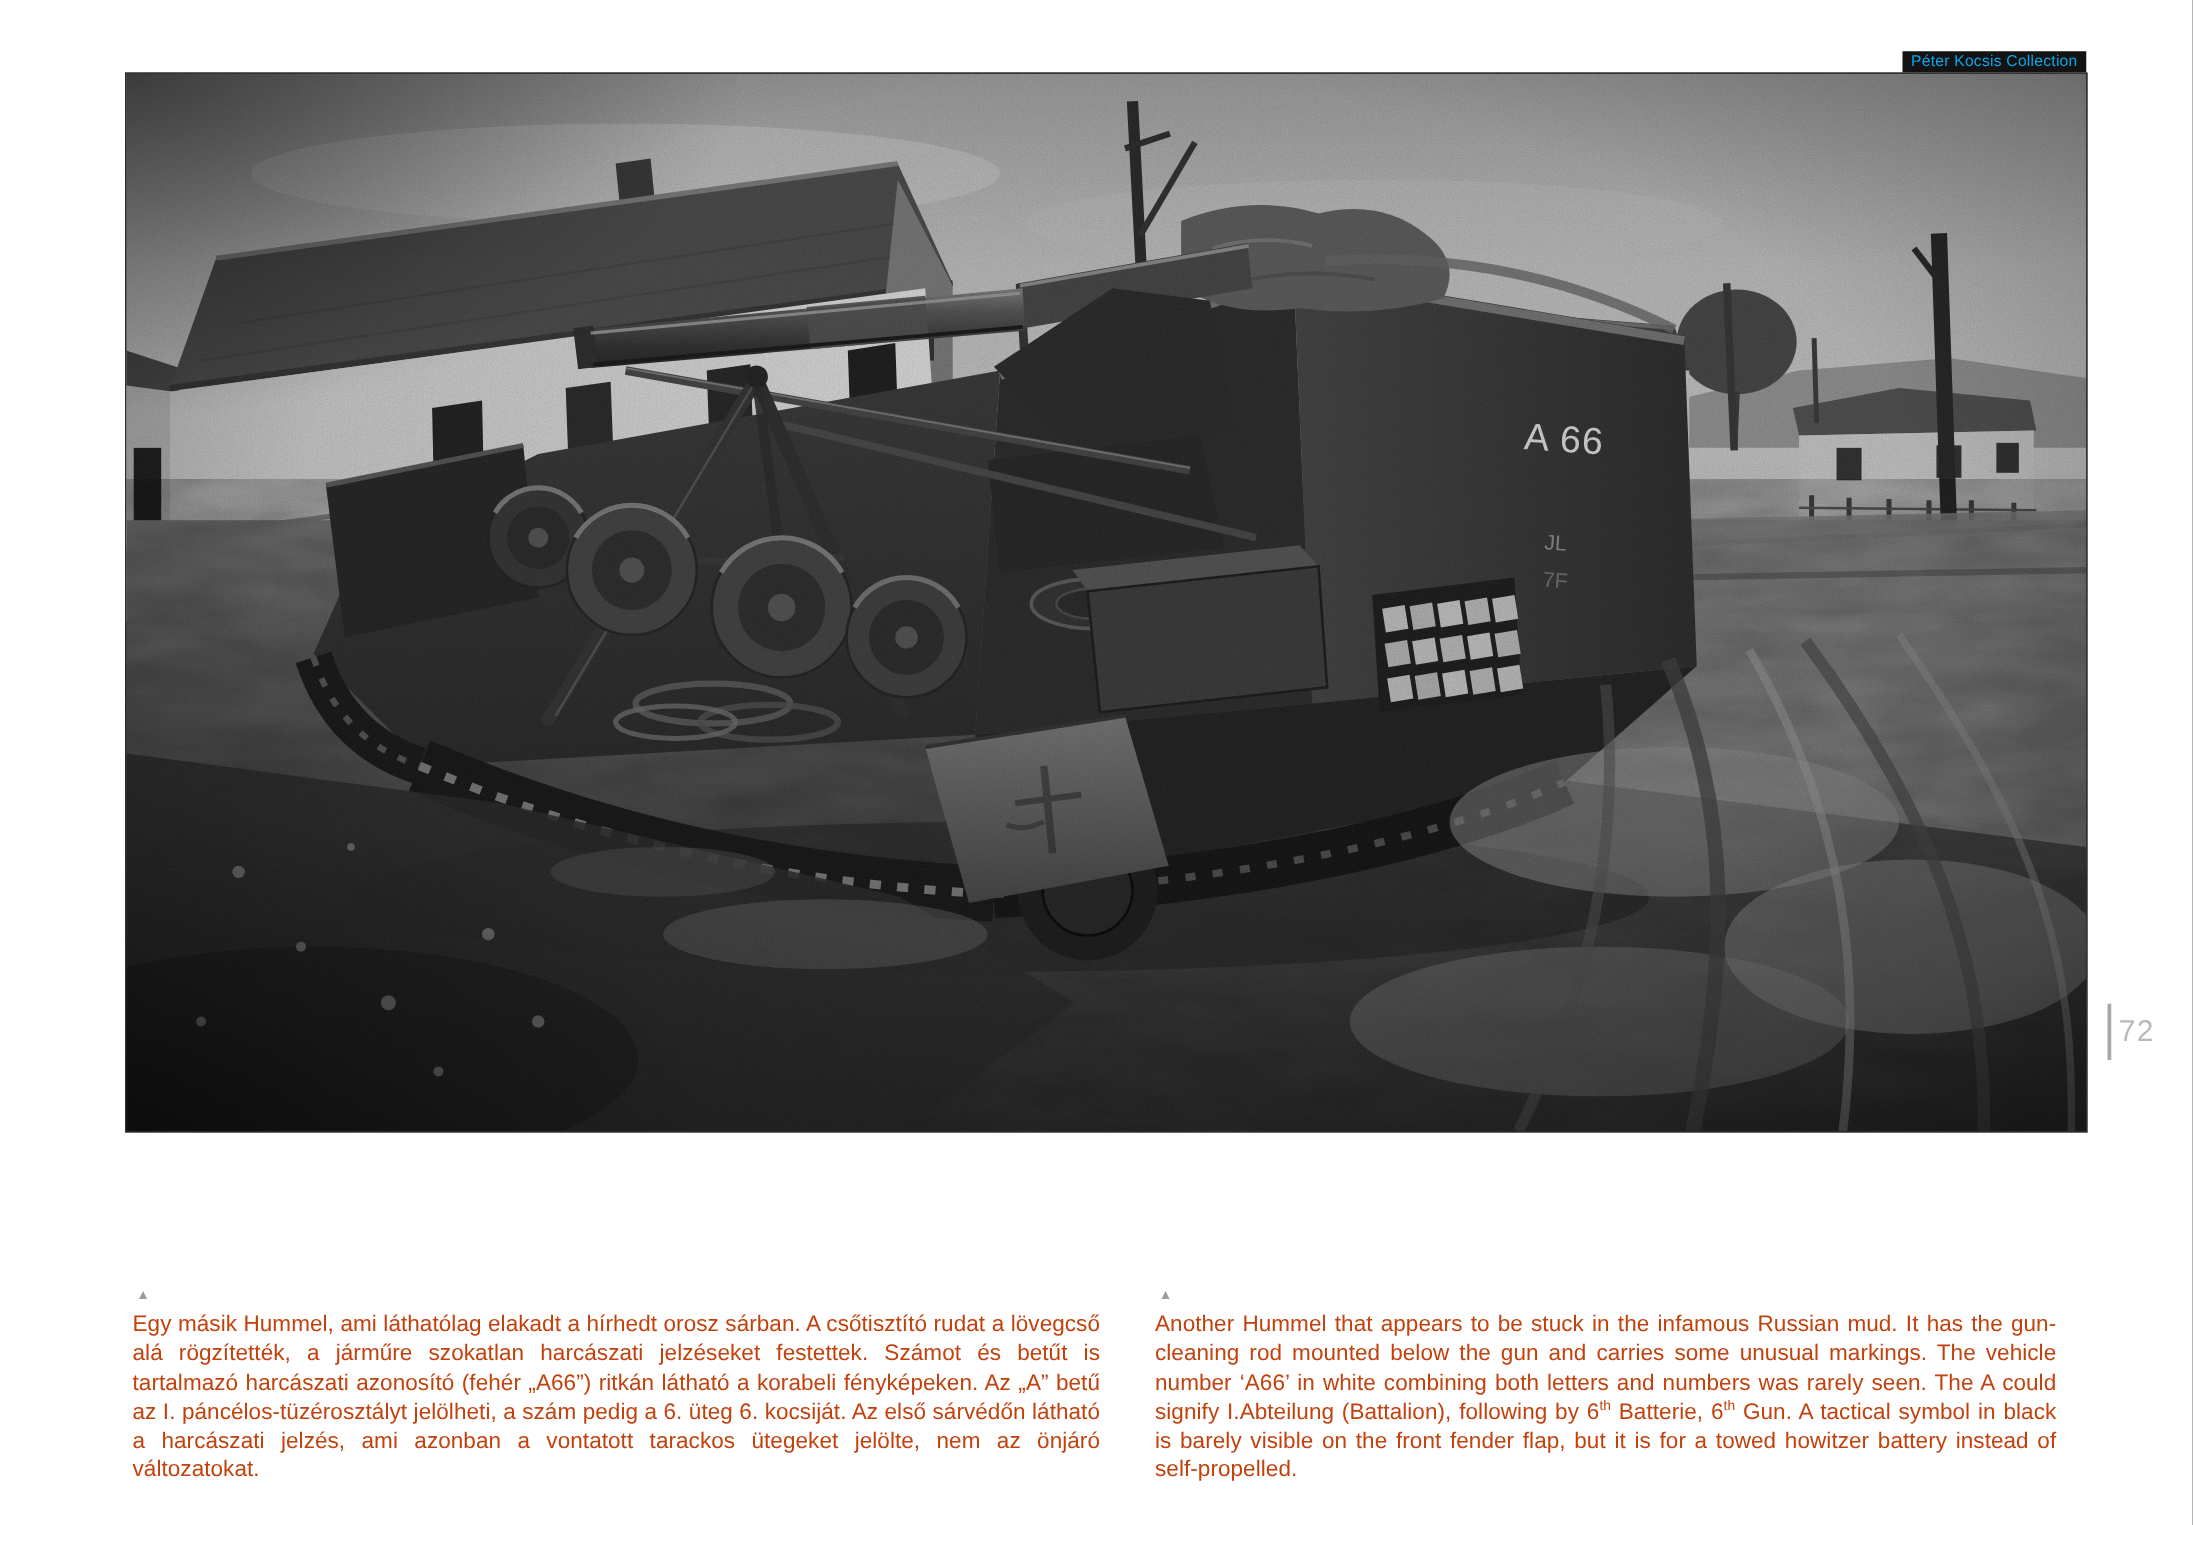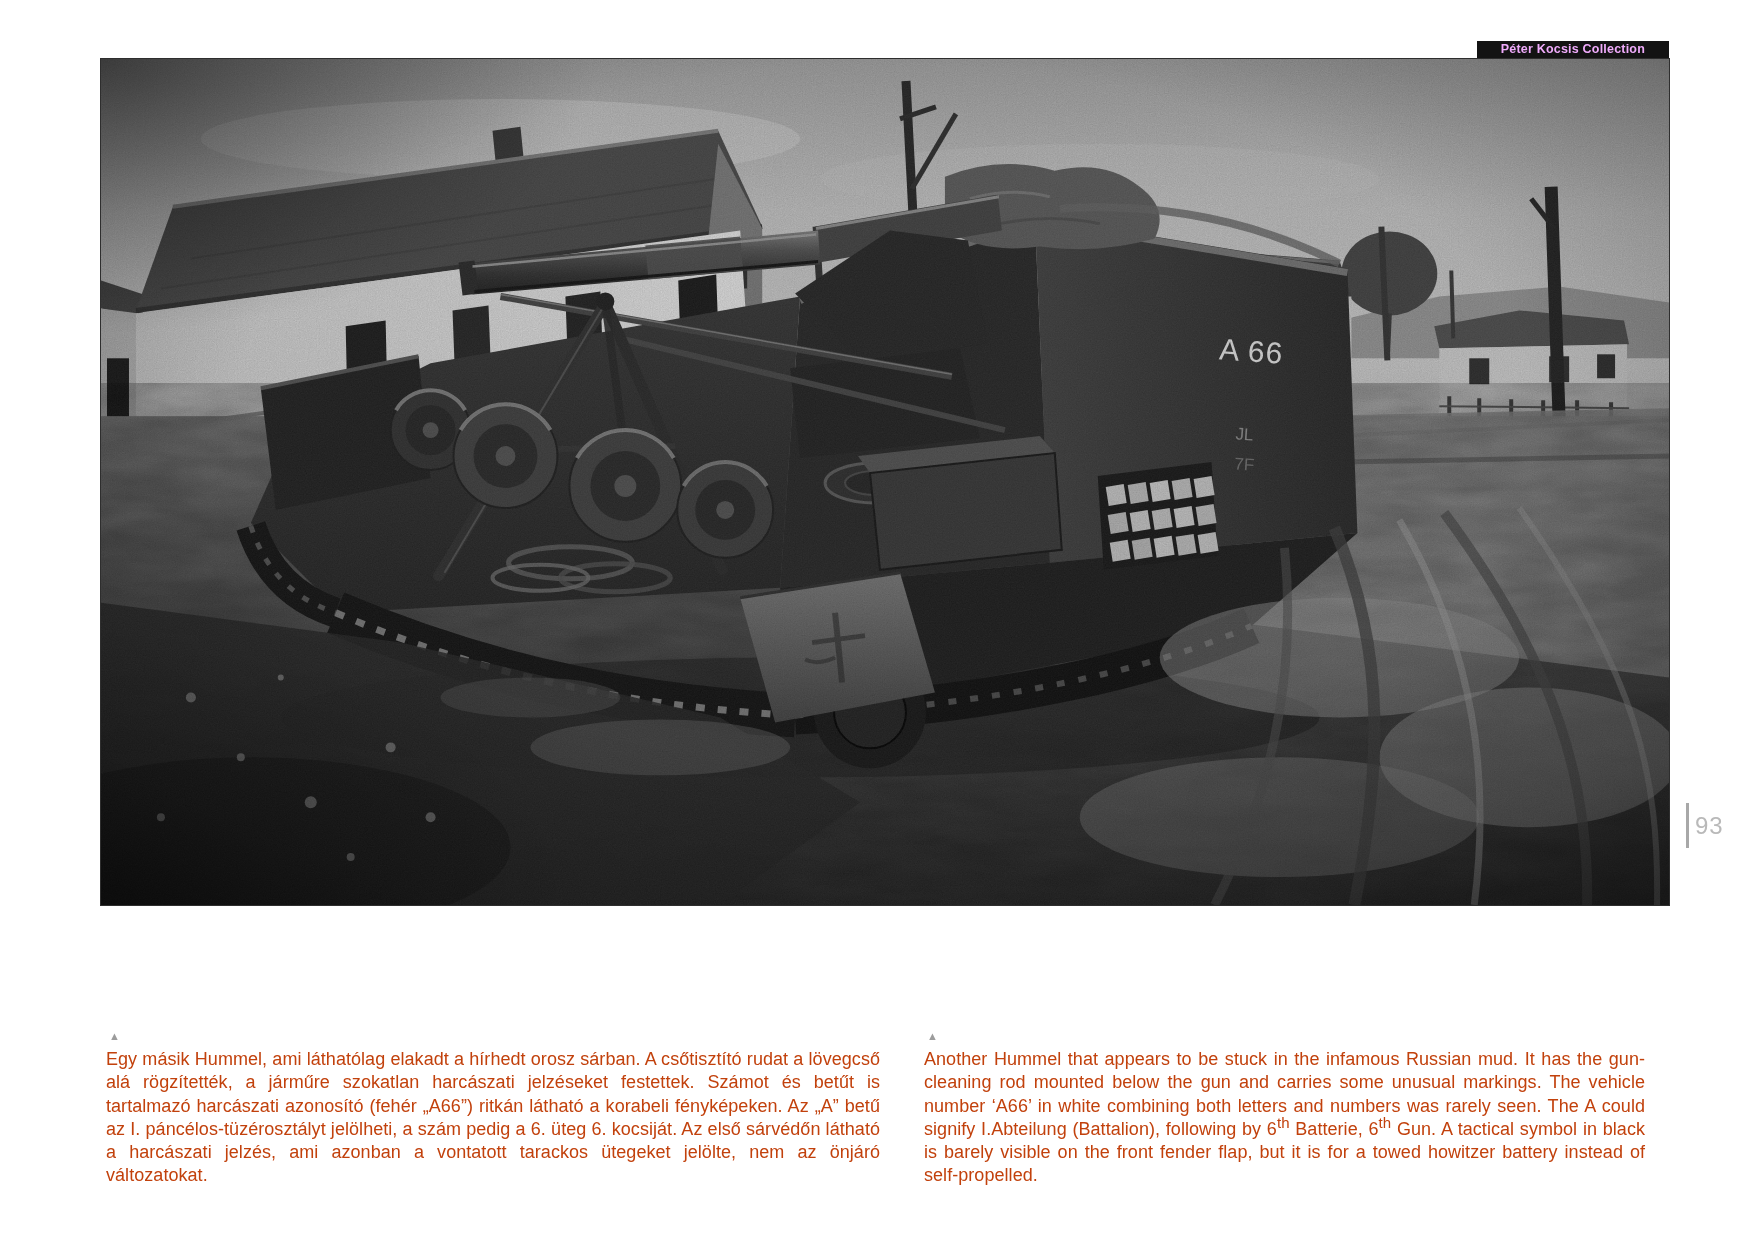--- a/index.html
+++ b/index.html
@@ -1,40 +1,40 @@
 <!DOCTYPE html>
 <html><head>
 <meta charset="utf-8">
 <style>
   html,body{margin:0;padding:0;}
   body{width:1754px;height:1240px;background:#ffffff;overflow:hidden;
        font-family:"Liberation Sans",sans-serif;}
   .page{position:relative;width:1754px;height:1240px;background:#fff;}
 
   
-  .credit{position:absolute;top:41px;right:85px;background:#131313;color:#f0abfc;
-          font-size:12.5px;line-height:17px;padding:0 24px;letter-spacing:.2px;font-weight:bold;}
+  .credit{position:absolute;top:41px;right:85px;background:#131313;color:#0ea5e9;
+          font-size:12.5px;line-height:17px;padding:0 7px;letter-spacing:.2px;}
 
   
   .photo{position:absolute;left:100px;top:58px;width:1570px;height:848px;margin:0;
          background:#3a3a3a;border:1px solid #2e2e2e;box-sizing:border-box;overflow:hidden;}
   .photo svg{display:block;width:100%;height:100%;}
 
   
   .pagenum{position:absolute;left:1686px;top:803px;display:flex;align-items:center;height:45px;}
   .pagenum-bar{display:block;width:3px;height:45px;background:#a8a8a8;}
   .pagenum-text{color:#b9b9b9;font-size:24px;margin-left:6px;letter-spacing:1px;}
 
   
   .captions{position:absolute;left:106px;top:1031px;width:1539px;display:grid;
             grid-template-columns:774px 721px;column-gap:44px;}
   .marker{color:#9c9c9c;font-size:11px;line-height:11px;margin:0 0 6px 3px;}
   .cap{margin:0;font-size:18px;line-height:23.3px;color:#c2410c;text-align:justify;
        letter-spacing:.05px;}
-  .cap sup{font-size:15px;line-height:0;vertical-align:super;}
+  .cap sup{font-size:11px;line-height:0;vertical-align:super;}
 </style>
 </head>
 <body>
 
 <div class="page">
 
   <div class="credit">Péter Kocsis Collection</div>
 
   <figure class="photo">
     <svg viewBox="0 0 1570 848" preserveAspectRatio="none">
@@ -340,21 +340,21 @@
       <rect x="0" y="0" width="1570" height="848" filter="url(#grainD)" opacity="0.2"></rect>
       <rect x="0" y="0" width="1570" height="848" filter="url(#grainL)" opacity="0.09"></rect>
       <rect x="0" y="0" width="1570" height="848" fill="url(#vig)"></rect>
       <rect x="0" y="0" width="900" height="500" fill="url(#tlG)"></rect>
       <rect x="0" y="400" width="800" height="448" fill="url(#blG)" opacity="0.6"></rect>
     </svg>
   </figure>
 
   <div class="pagenum">
     <span class="pagenum-bar"></span>
-    <span class="pagenum-text">93</span>
+    <span class="pagenum-text">72</span>
   </div>
 
   <div class="captions">
     <div class="col">
       <div class="marker">▲</div>
       <p class="cap">Egy másik Hummel, ami láthatólag elakadt a hírhedt orosz sárban. A csőtisztító rudat a lövegcső alá rögzítették, a járműre szokatlan harcászati jelzéseket festettek. Számot és betűt is tartalmazó harcászati azonosító (fehér „A66”) ritkán látható a korabeli fényképeken. Az „A” betű az I. páncélos-tüzérosztályt jelölheti, a szám pedig a 6. üteg 6. kocsiját. Az első sárvédőn látható a harcászati jelzés, ami azonban a vontatott tarackos ütegeket jelölte, nem az önjáró változatokat.</p>
     </div>
     <div class="col">
       <div class="marker">▲</div>
       <p class="cap"><span>Another Hummel that appears to be stuck in the infamous Russian mud. It has the gun-cleaning rod mounted below the gun and carries some unusual markings. The vehicle number ‘A66’ in white combining both letters and numbers was rarely seen. The A could signify I.Abteilung (Battalion), following by 6</span><sup>th</sup><span> Batterie, 6</span><sup>th</sup><span> Gun. A tactical symbol in black is barely visible on the front fender flap, but it is for a towed howitzer battery instead of self-propelled.</span></p>

